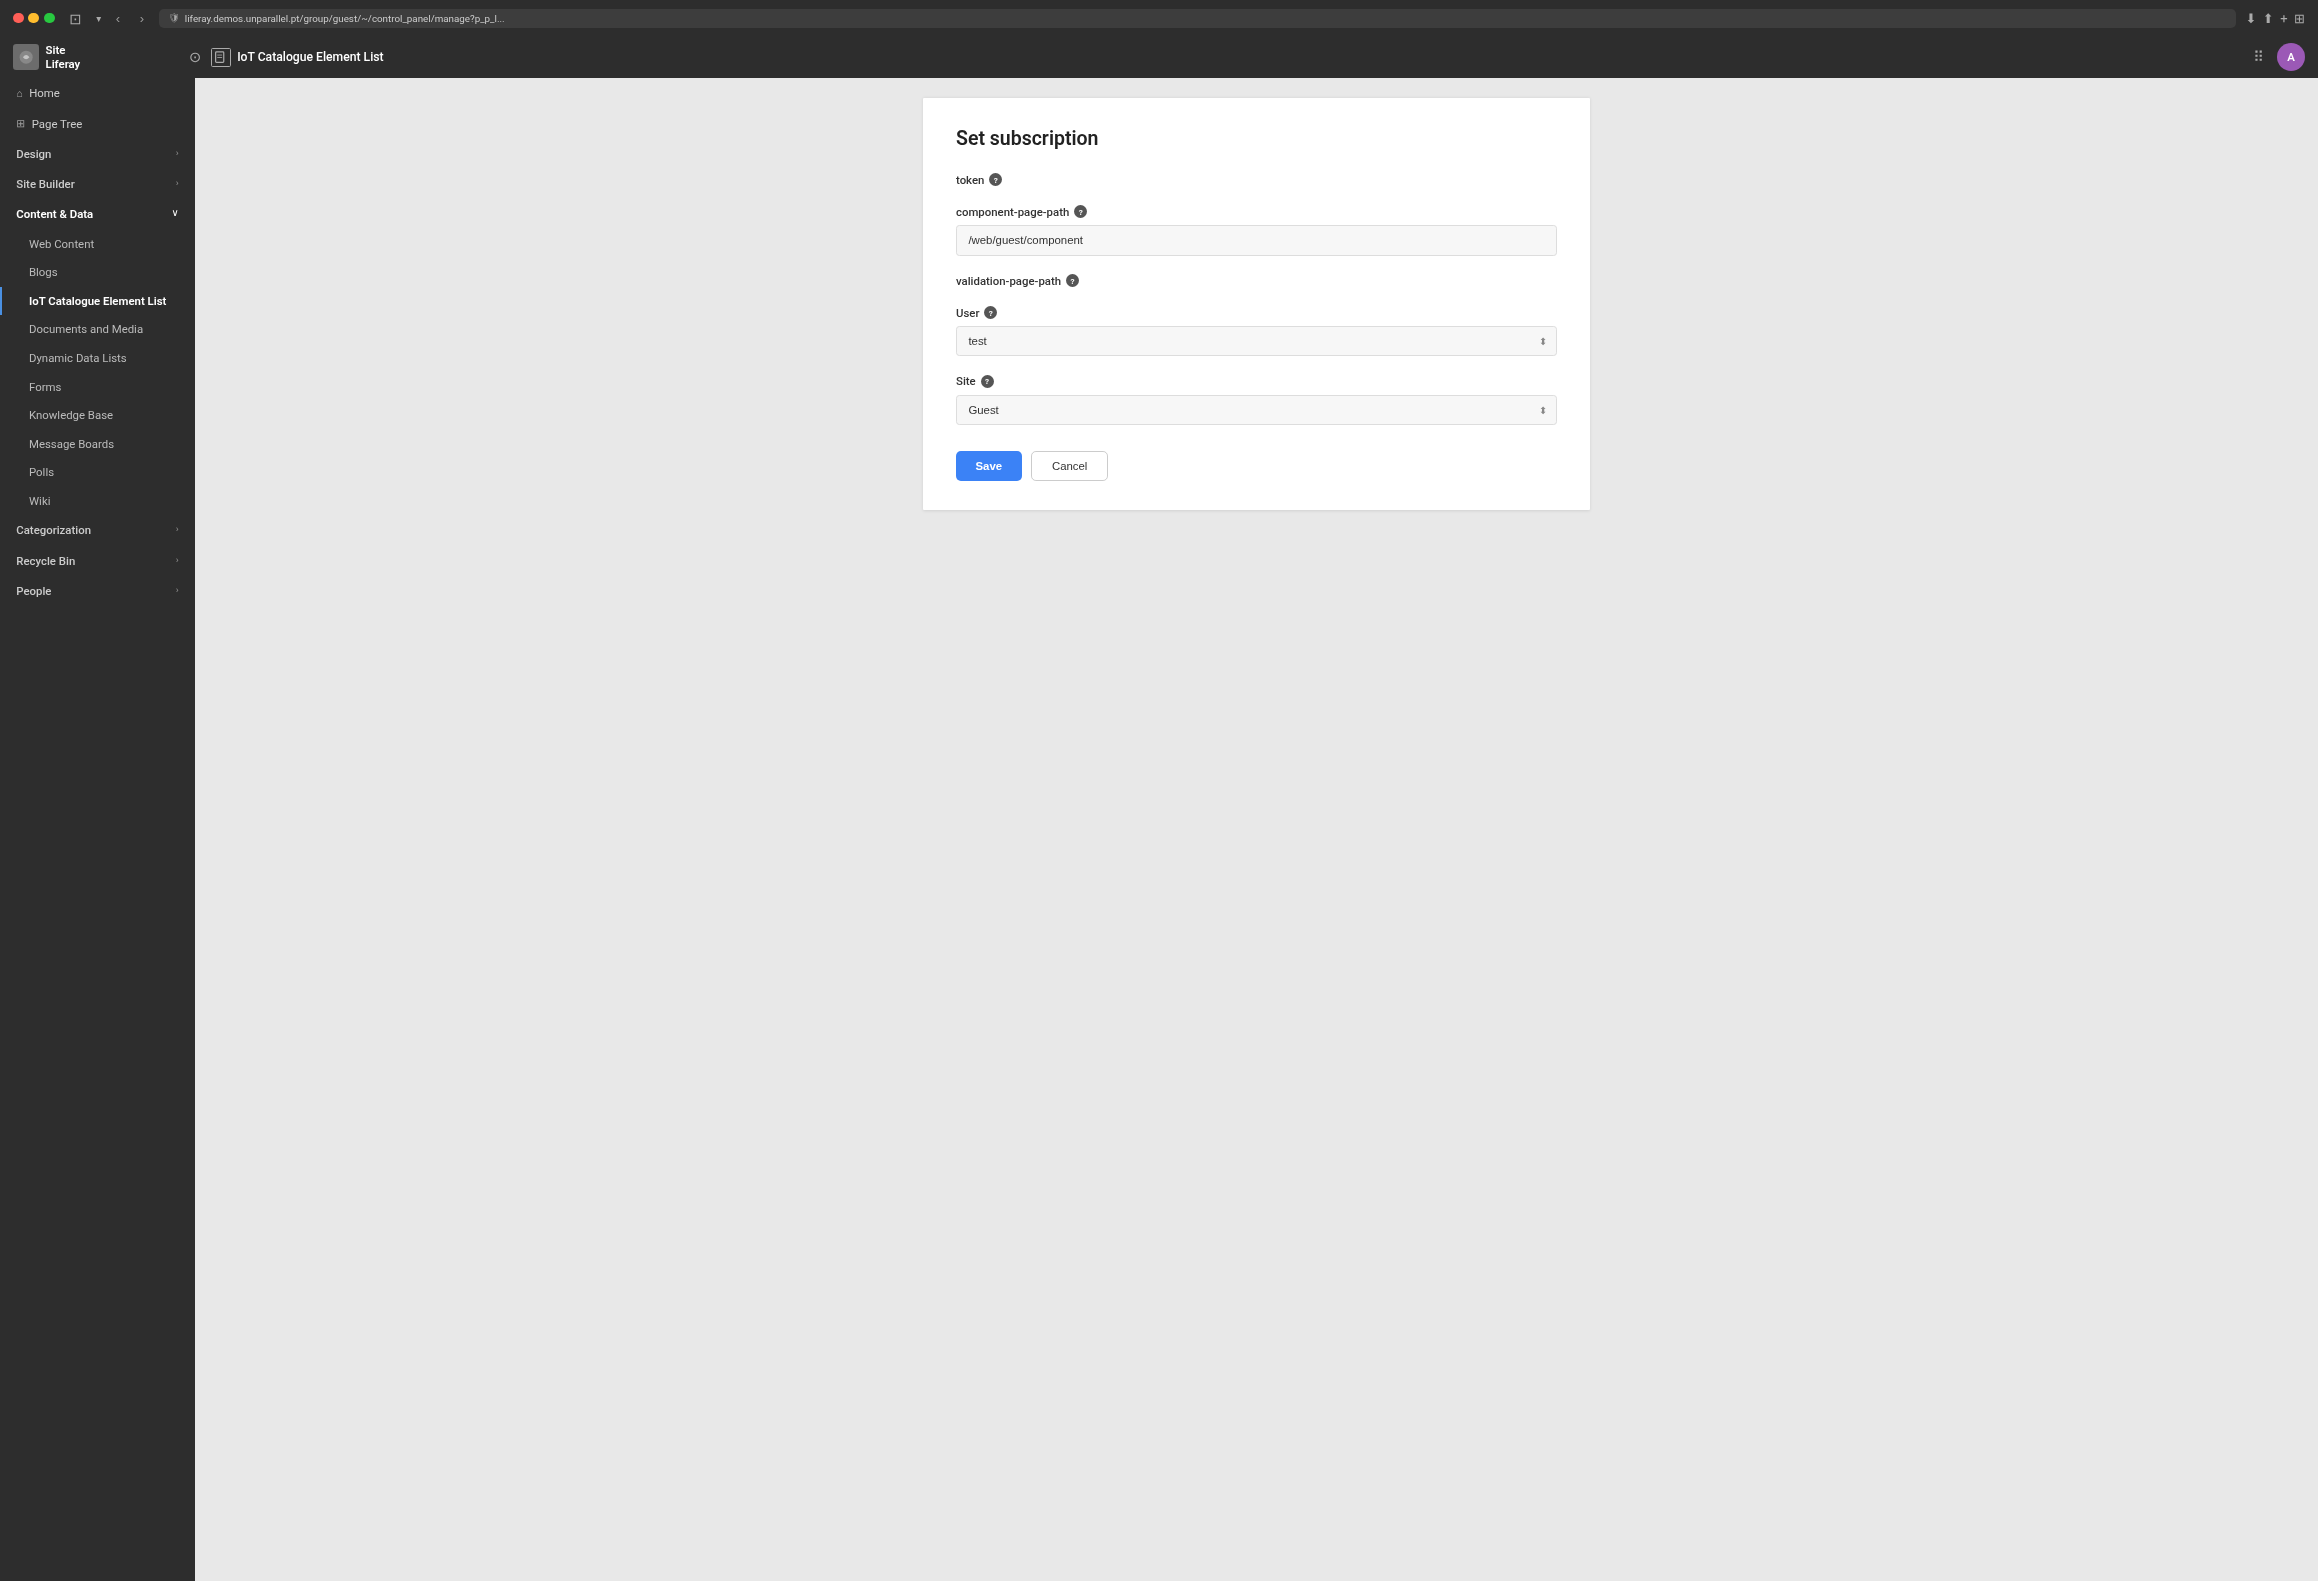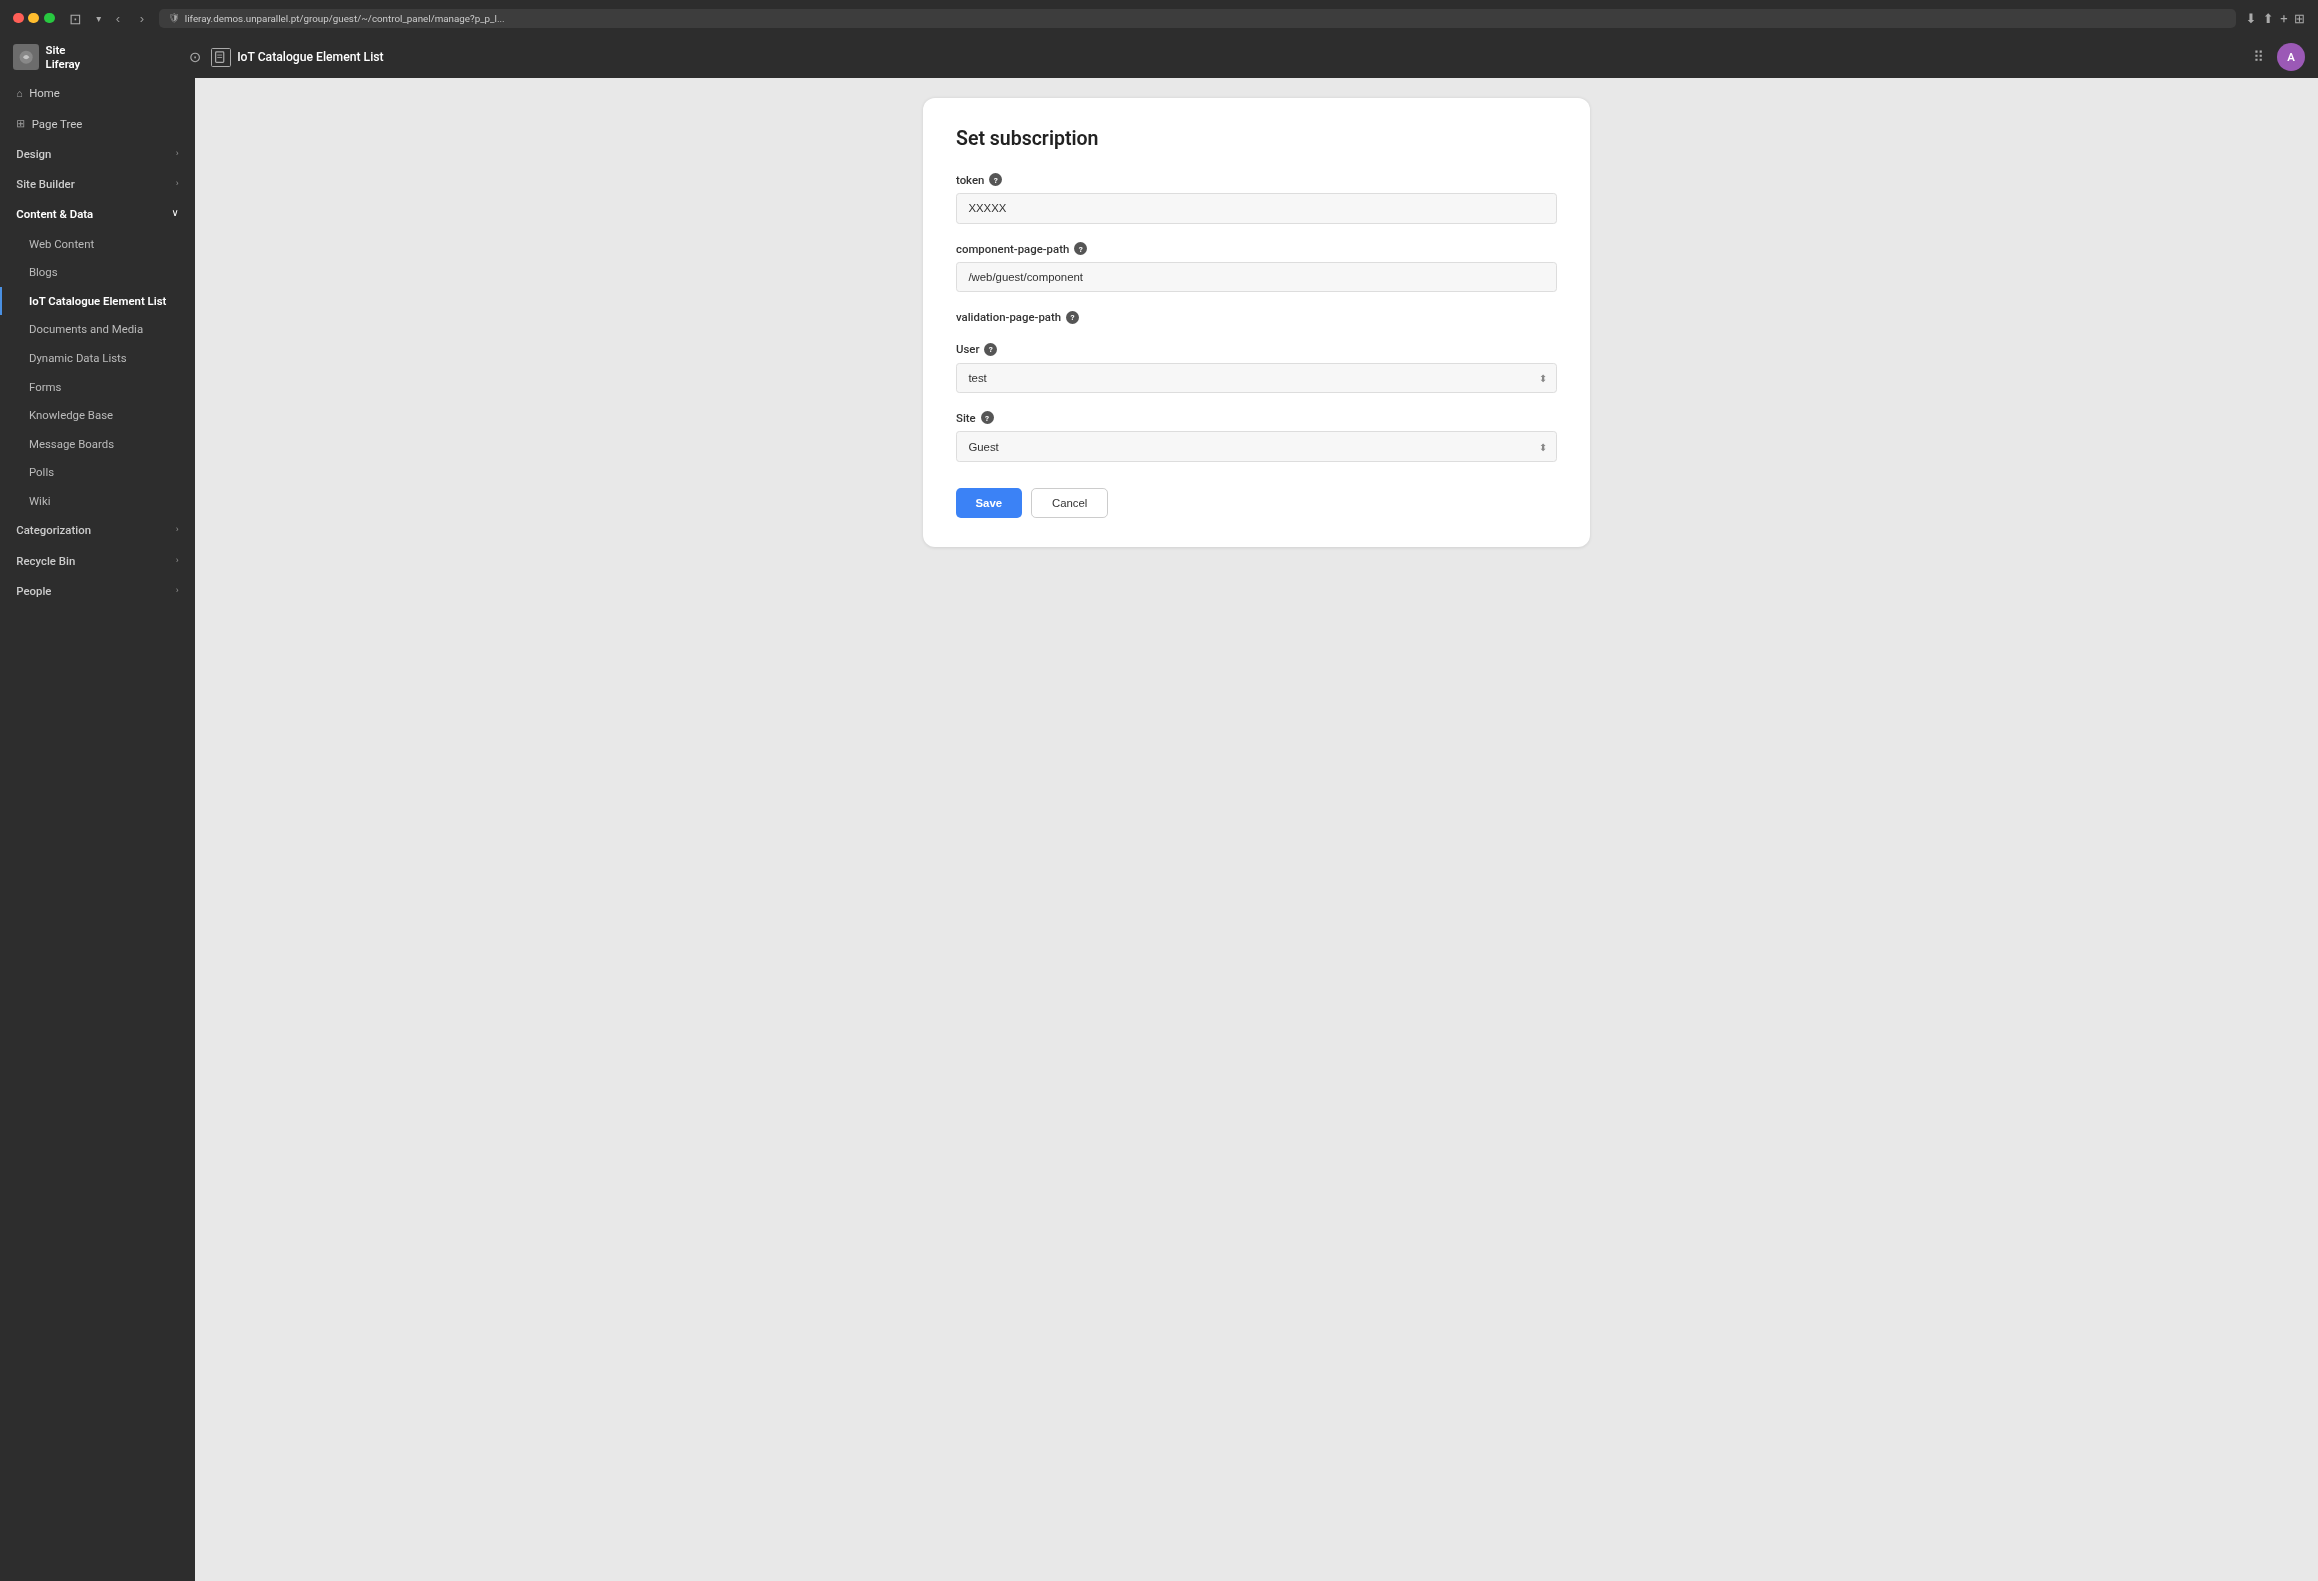--- a/index.html
+++ b/index.html
@@ -208,21 +208,21 @@
     .content-area {
       flex: 1;
       overflow-y: auto;
       padding: 19.5px;
       background: #e8e8e8;
     }
 
     
     .form-card {
       background: #fff;
-      border-radius: 12px;
+      border-radius: 1px;
       padding: 29px 33px;
       max-width: 667px;
       margin: 0 auto;
       box-shadow: 0 0.8px 3.3px rgba(0,0,0,0.1);
     }
     .form-title {
       font-size: 19.5px;
       font-weight: 600;
       color: #222;
       margin-bottom: 23px;
@@ -447,21 +447,20 @@
 
     <div class="content-area">
       <div class="form-card">
         <h1 class="form-title">Set subscription</h1>
 
         <div class="form-group">
           <label class="form-label">
             <span>token</span>
             <span class="help-icon">?</span>
           </label>
-          <input class="form-input" type="text" value="XXXXX" style="">
         </div>
 
         <div class="form-group">
           <label class="form-label">
             <span>component-page-path</span>
             <span class="help-icon">?</span>
           </label>
           <input class="form-input" type="text" value="/web/guest/component" style="">
         </div>
 

